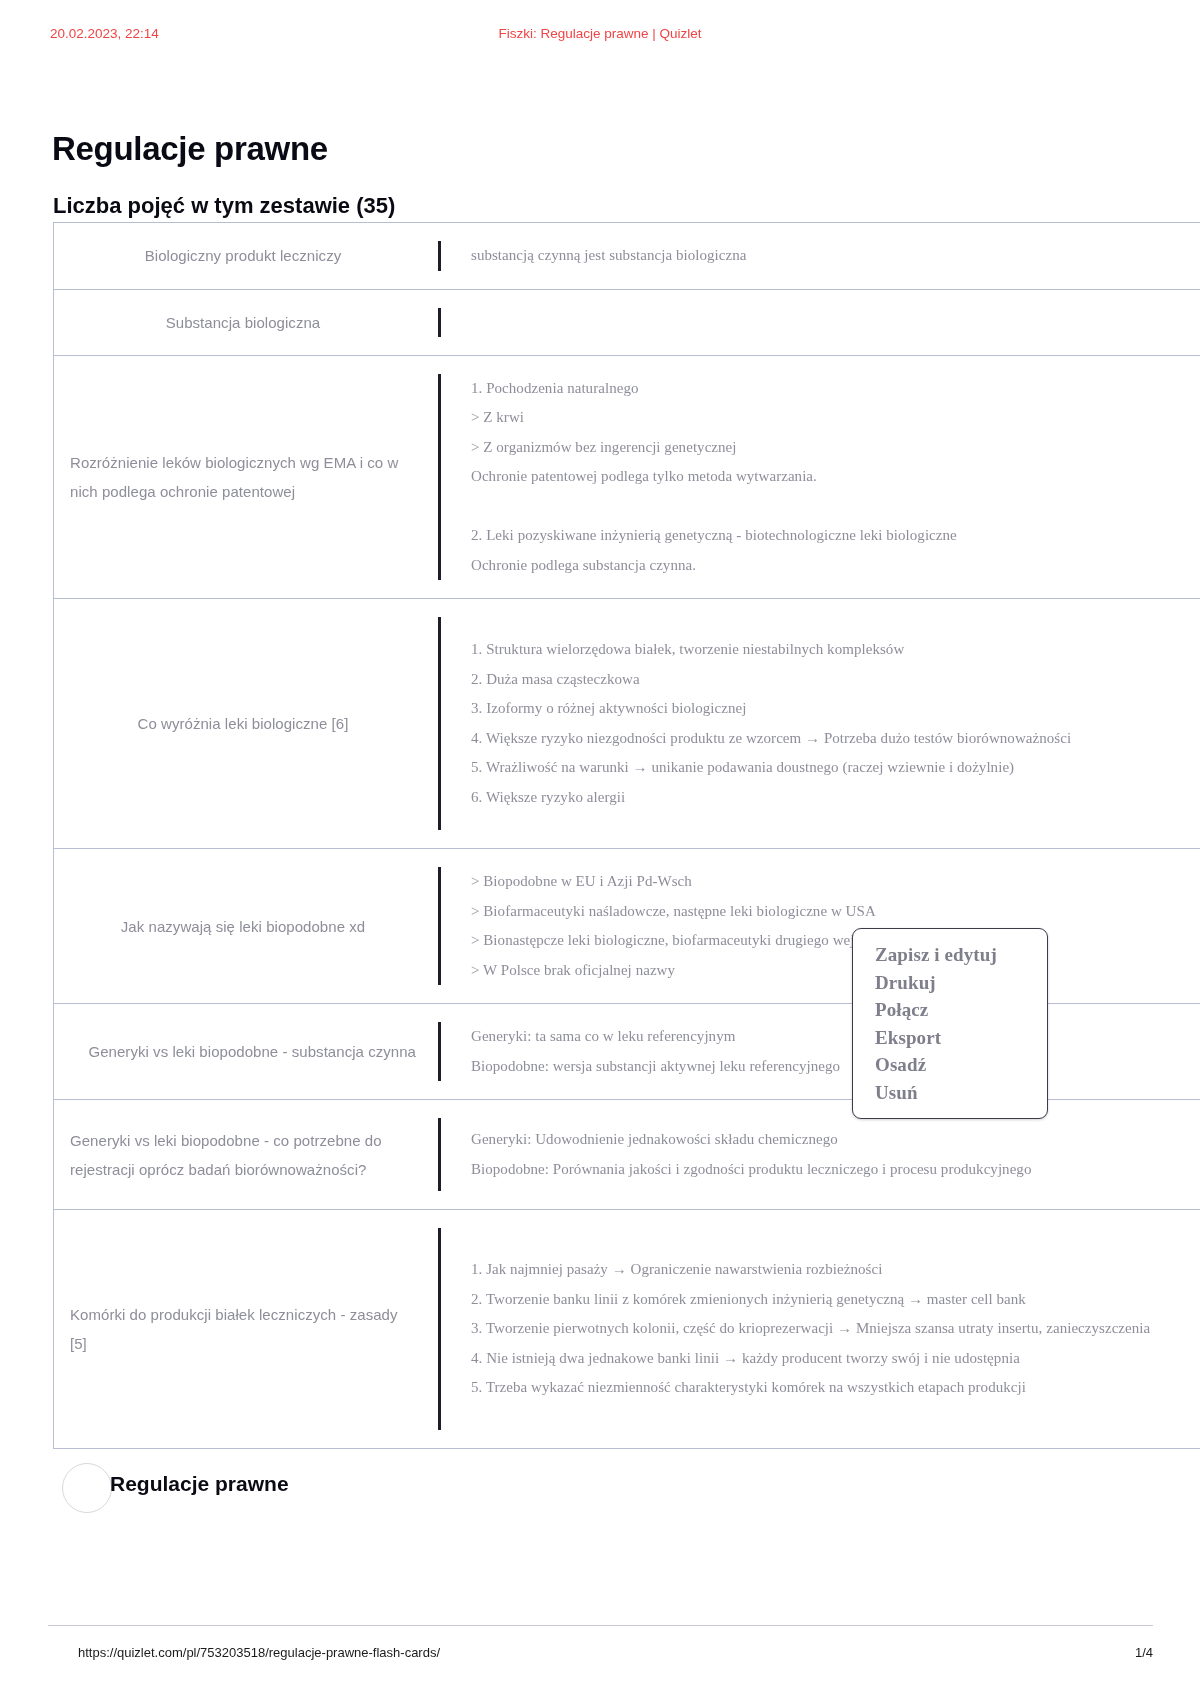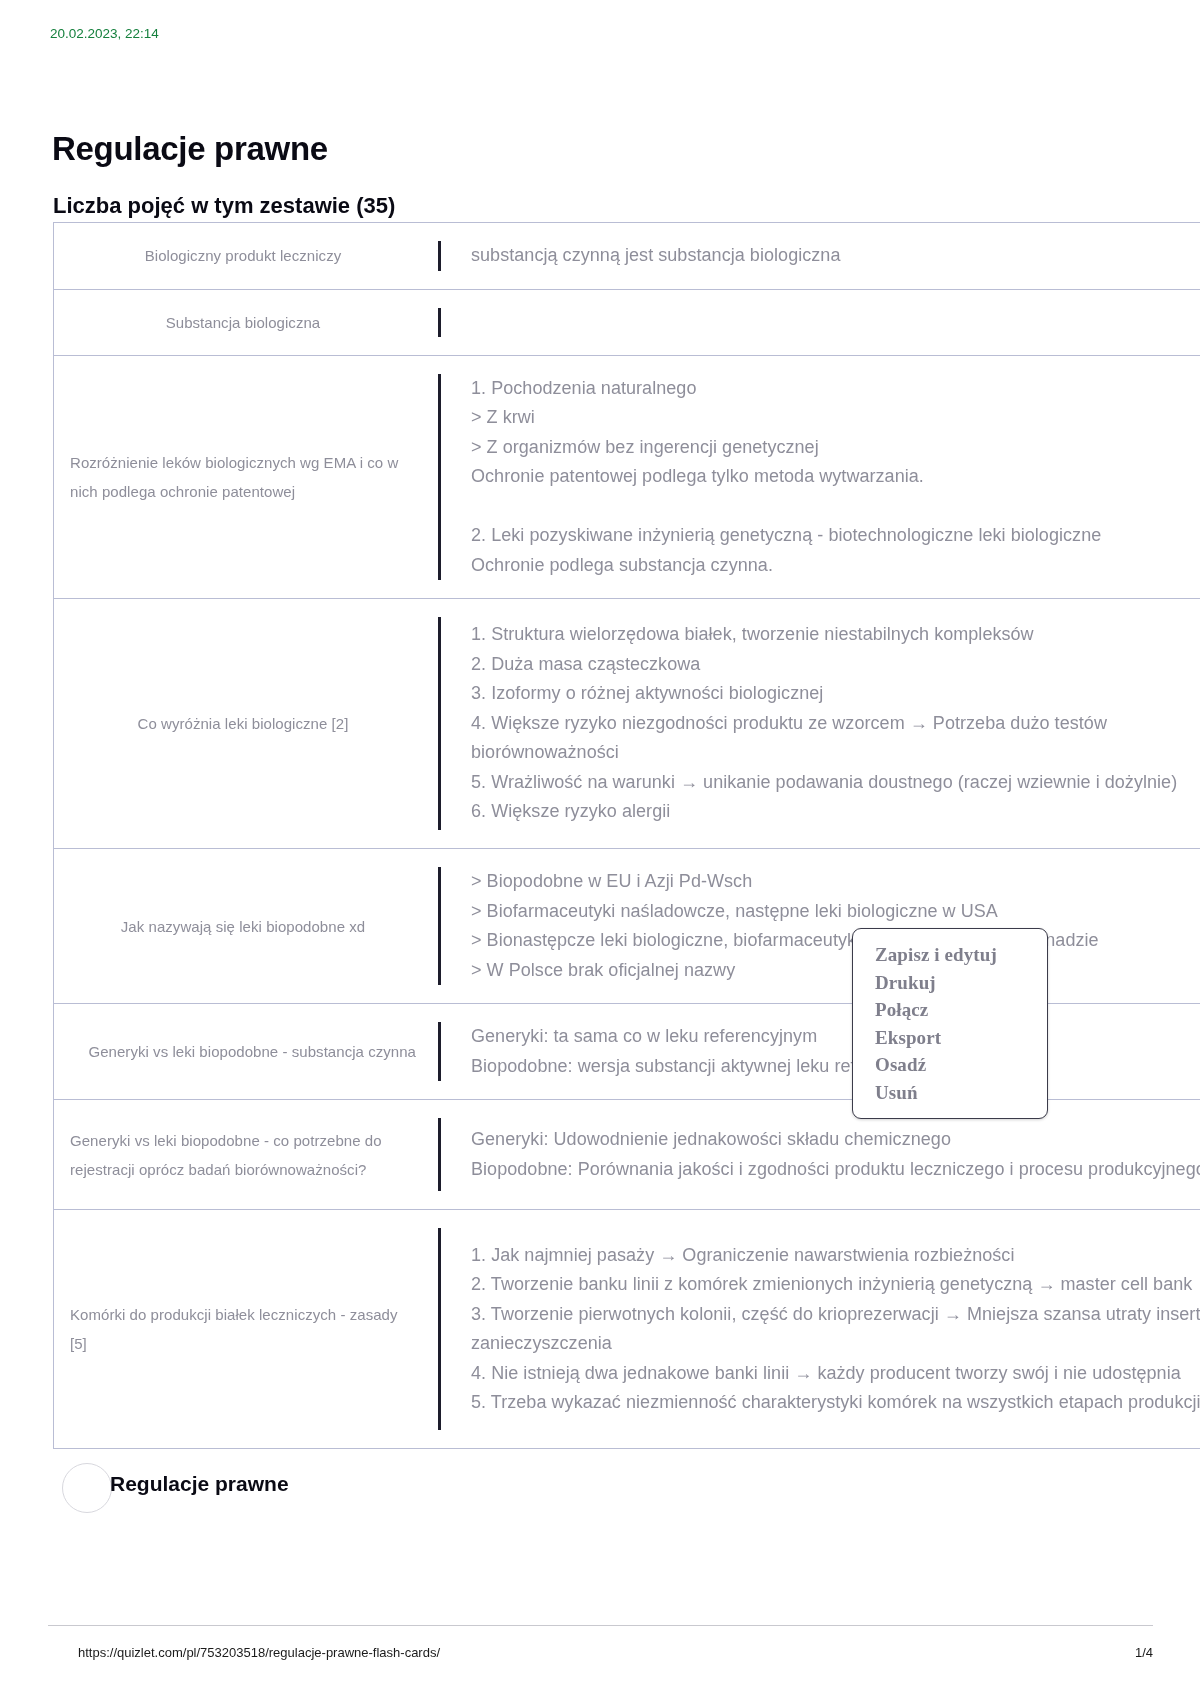--- a/index.html
+++ b/index.html
@@ -17,21 +17,21 @@
   }
 
   
   .print-header {
     position: absolute;
     top: 26px;
     left: 0;
     width: 1200px;
     height: 20px;
     font-size: 13.5px;
-    color: #15803d;
+    color: #ef4444;
   }
   .print-header .ph-left {
     position: absolute;
     left: 50px;
     top: 0;
     white-space: nowrap;
   }
   .print-header .ph-center {
     position: absolute;
     left: 0;
@@ -108,26 +108,27 @@
     padding: 18px 18px 18px 0;
     box-sizing: border-box;
   }
   .def-bar {
     width: 3px;
     flex: 0 0 3px;
     background: #1d1d2c;
     margin-right: 30px;
   }
   .def-text {
-    font-size: 18px;
+    font-size: 15px;
     line-height: 29.5px;
     color: #8e8e9a;
     letter-spacing: 0.05px;
     white-space: pre-line;
     align-self: center;
+    font-family: Liberation Serif, serif;
   }
 
   
   .h-r1 { min-height: 62px; }
   .h-r2 { min-height: 62px; }
   .h-r3 { min-height: 242px; }
   .h-r4 { min-height: 250px; }
   .h-r5 { min-height: 152px; }
   .h-r6 { min-height: 80px; }
   .h-r7 { min-height: 110px; }
@@ -216,20 +217,21 @@
     right: 47px;
     top: 0;
     white-space: nowrap;
   }
 </style>
 </head>
 <body>
 
 <div class="print-header">
   <span class="ph-left">20.02.2023, 22:14</span>
+  <span class="ph-center">Fiszki: Regulacje prawne | Quizlet</span>
 </div>
 
 <div class="page-title">Regulacje prawne</div>
 <div class="subtitle">Liczba pojęć w tym zestawie (35)</div>
 
 <div class="terms-table">
 
   <div class="term-row h-r1">
     <div class="term-cell">
       <span class="term-text">Biologiczny produkt leczniczy</span>
@@ -260,21 +262,21 @@
 &gt; Z organizmów bez ingerencji genetycznej
 Ochronie patentowej podlega tylko metoda wytwarzania.
 
 2. Leki pozyskiwane inżynierią genetyczną - biotechnologiczne leki biologiczne
 Ochronie podlega substancja czynna.</span>
     </div>
   </div>
 
   <div class="term-row h-r4">
     <div class="term-cell">
-      <span class="term-text">Co wyróżnia leki biologiczne [2]</span>
+      <span class="term-text">Co wyróżnia leki biologiczne [6]</span>
     </div>
     <div class="def-wrap">
       <div class="def-bar"></div>
       <span class="def-text">1. Struktura wielorzędowa białek, tworzenie niestabilnych kompleksów
 2. Duża masa cząsteczkowa
 3. Izoformy o różnej aktywności biologicznej
 4. Większe ryzyko niezgodności produktu ze wzorcem → Potrzeba dużo testów biorównoważności
 5. Wrażliwość na warunki → unikanie podawania doustnego (raczej wziewnie i dożylnie)
 6. Większe ryzyko alergii</span>
     </div>

